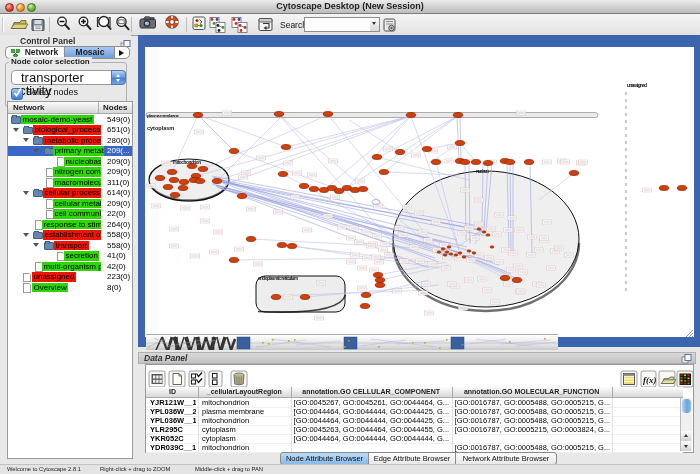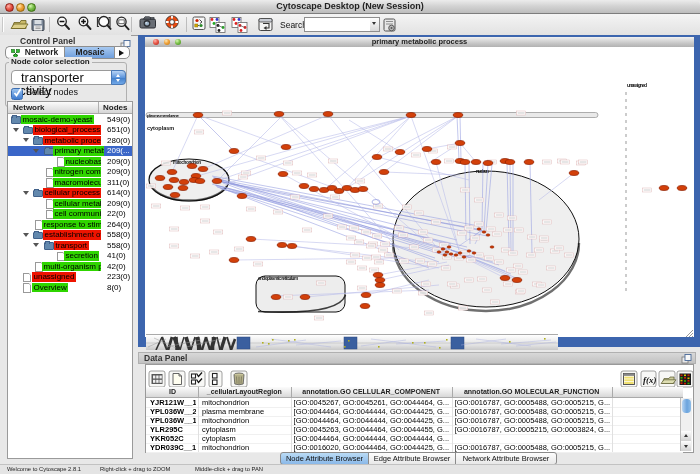--- a/index.html
+++ b/index.html
@@ -56,21 +56,21 @@
     background:linear-gradient(#f0f0f0,#c8c8c8 60%,#b2b2b2);border-bottom:1px solid #888;
     font-size:7.5px;font-weight:bold;color:#222;text-align:center;line-height:10px;}
   .itl{position:absolute;top:2px;width:6px;height:6px;border-radius:50%;}
   #canvas{position:absolute;left:7px;top:12px;right:6px;bottom:10px;background:#fff;}
   
   #band{left:146px;top:334px;width:412px;height:15px;
         background:linear-gradient(#ffffff,#e0e0e0 70%,#c8c8c8);border-top:1px solid #aaa;}
   
   #dpanel{left:133px;top:350px;width:566px;height:114px;background:#e8e8e8;}
   #dptitle{position:absolute;left:5px;top:2px;width:556px;height:10px;
-     background:linear-gradient(#d8d8d8,#c2c2c2);border:1px solid #b0b0b0;}
+     background:linear-gradient(#d8d8d8,#c2c2c2);border:1px solid #b0b0b0;font-style:italic;}
   #dpbox{position:absolute;left:12px;top:14px;width:547px;height:87px;background:#fff;border:1px solid #999;}
   #dthead{position:absolute;left:0;top:22px;width:537px;height:10px;
      background:linear-gradient(#fcfcfc,#d8d8d8);border-bottom:1px solid #aaa;
      font-size:7px;font-weight:bold;color:#222;}
   .drow{position:absolute;left:0;width:537px;height:9px;font-size:7.5px;color:#000;white-space:nowrap;border-bottom:1px solid #f0f0f0;}
   .dcell{position:absolute;top:0;height:9px;line-height:9px;overflow:hidden;}
   .hsep{position:absolute;top:0;width:1px;height:10px;background:#aaa;}
   .vline{position:absolute;top:22px;width:1px;height:65px;background:#e0e0e0;}
   
   #btabs{left:280px;top:452px;height:12px;}
@@ -295,25 +295,20 @@
       <div class="trow" style="top:180.0px;">
             <div class="page" style="left:15px"></div>
             <div class="tlab grn" style="left:24px;max-width:66px">Overview</div>
             <div class="tct" style="">8(0)</div>
           </div>
       </div>
     </div>
   </div>
 
   <div class="abs" id="iframe">
-    <div id="ititle">primary metabolic process
-      <div class="itl" style="left:8px;background:radial-gradient(circle at 35% 30%,#ffb3ab,#e8594a 45%,#b01e12)"></div>
-      <div class="itl" style="left:19px;background:radial-gradient(circle at 35% 30%,#ffe9b0,#f0a23c 45%,#c27708)"></div>
-      <div class="itl" style="left:30px;background:radial-gradient(circle at 35% 30%,#d6f8b0,#7cc04c 45%,#3f8714)"></div>
-    </div>
     <div id="canvas">
       <svg width="548" height="290" id="netsvg">
           <rect x="1" y="65.5" width="452" height="5" rx="2.5" fill="#e9e9e9" stroke="#9a9a9a" stroke-width="0.8"></rect>
           <text x="2" y="69.5" font-size="4.4" font-weight="bold" fill="#111" textLength="32">plasma membrane</text>
           <ellipse cx="341" cy="192" rx="93" ry="68" fill="#efefef" stroke="#111" stroke-width="1"></ellipse>
           <path d="M 248 196 A 93 68 0 0 0 434 196" fill="none" stroke="#111" stroke-width="2.4" opacity="0.6"></path>
           <text x="331" y="125.5" font-size="4.6" font-weight="bold" fill="#111" textLength="13">nucleus</text>
           <ellipse cx="44" cy="133" rx="40" ry="21" fill="#efefef" stroke="#111" stroke-width="1.2"></ellipse>
           <path d="M 6 139 A 40 21 0 0 0 82 139" fill="none" stroke="#111" stroke-width="2.2" opacity="0.6"></path>
           <text x="28" y="116.5" font-size="4.6" font-weight="bold" fill="#111" textLength="28">mitochondrion</text>
@@ -918,21 +913,20 @@
             <div class="dcell" style="left:308.7px;width:155px">[GO:0016787, GO:0005215, GO:0003824, G...</div>
           </div>
         <div class="drow" style="top:69px">
             <div class="dcell" style="left:4px;width:46px;font-weight:bold">YKR052C</div>
             <div class="dcell" style="left:56px;width:100px">cytoplasm</div>
             <div class="dcell" style="left:147.6px;width:155px">[GO:0044464, GO:0044444, GO:0044444, G...</div>
           </div>
         <div class="drow" style="top:78px">
             <div class="dcell" style="left:4px;width:46px;font-weight:bold">YDR039C__1</div>
             <div class="dcell" style="left:56px;width:100px">mitochondrion</div>
-            <div class="dcell" style="left:147.6px;width:155px">[GO:0016020, GO:0044464, GO:0044425, G...</div>
             <div class="dcell" style="left:308.7px;width:155px">[GO:0016787, GO:0005488, GO:0005215, G...</div>
           </div>
       <div class="vline" style="left:52px;top:33px;height:54px"></div>
           <div class="vline" style="left:144.6px;top:33px;height:54px"></div>
           <div class="vline" style="left:305.7px;top:33px;height:54px"></div>
           <div class="vline" style="left:465.5px;top:33px;height:54px"></div>
         </div>
       <div style="position:absolute;right:1px;top:33px;width:11px;height:53px;background:#f0f0f0;border-left:1px solid #bbb">
         <div style="position:absolute;left:1px;top:1px;width:9px;height:14px;border-radius:4px;background:linear-gradient(90deg,#b6d4f2,#6ba3dd 55%,#8ebde8)"></div>
           <div style="position:absolute;left:0;bottom:10px;width:10px;height:10px;background:linear-gradient(#fdfdfd,#d0d0d0)">

